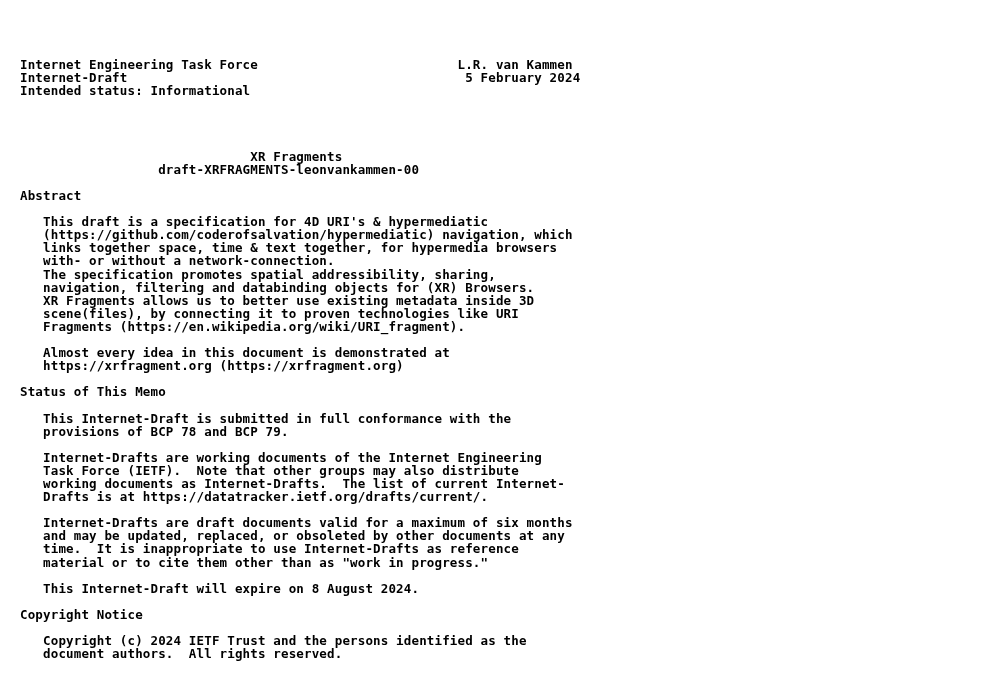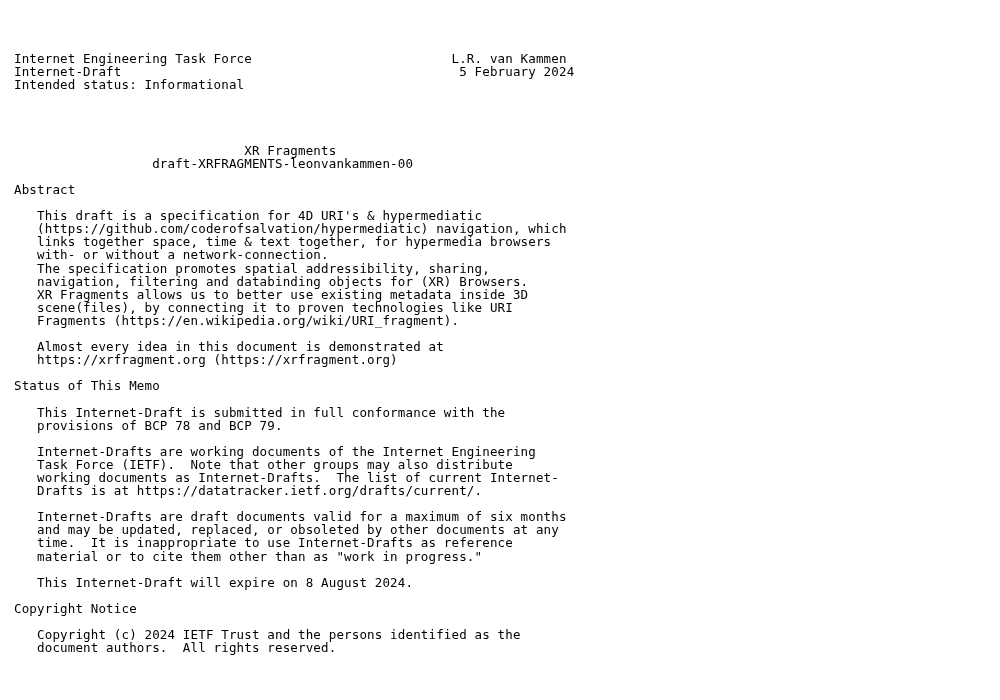--- a/index.html
+++ b/index.html
@@ -19,28 +19,29 @@
   #doc {
     position: absolute;
     left: 0;
     top: 0;
     width: 1000px;
     height: 700px;
     box-sizing: border-box;
     padding: 52px 0 0 14px;
   }
   pre.rfc {
-    margin: 0;
+    margin: 6px;
     padding: 0;
     font-family: "DejaVu Sans Mono", "Liberation Mono", monospace;
     font-size: 12.5px;
     line-height: 13.1px;
     letter-spacing: 0.15px;
     white-space: pre;
     color: #000000;
+    font-weight: bold;
   }
 </style>
 </head>
 <body>
 
 <div id="doc">
   <pre class="rfc">Internet Engineering Task Force                          L.R. van Kammen
 Internet-Draft                                            5 February 2024
 Intended status: Informational
 

